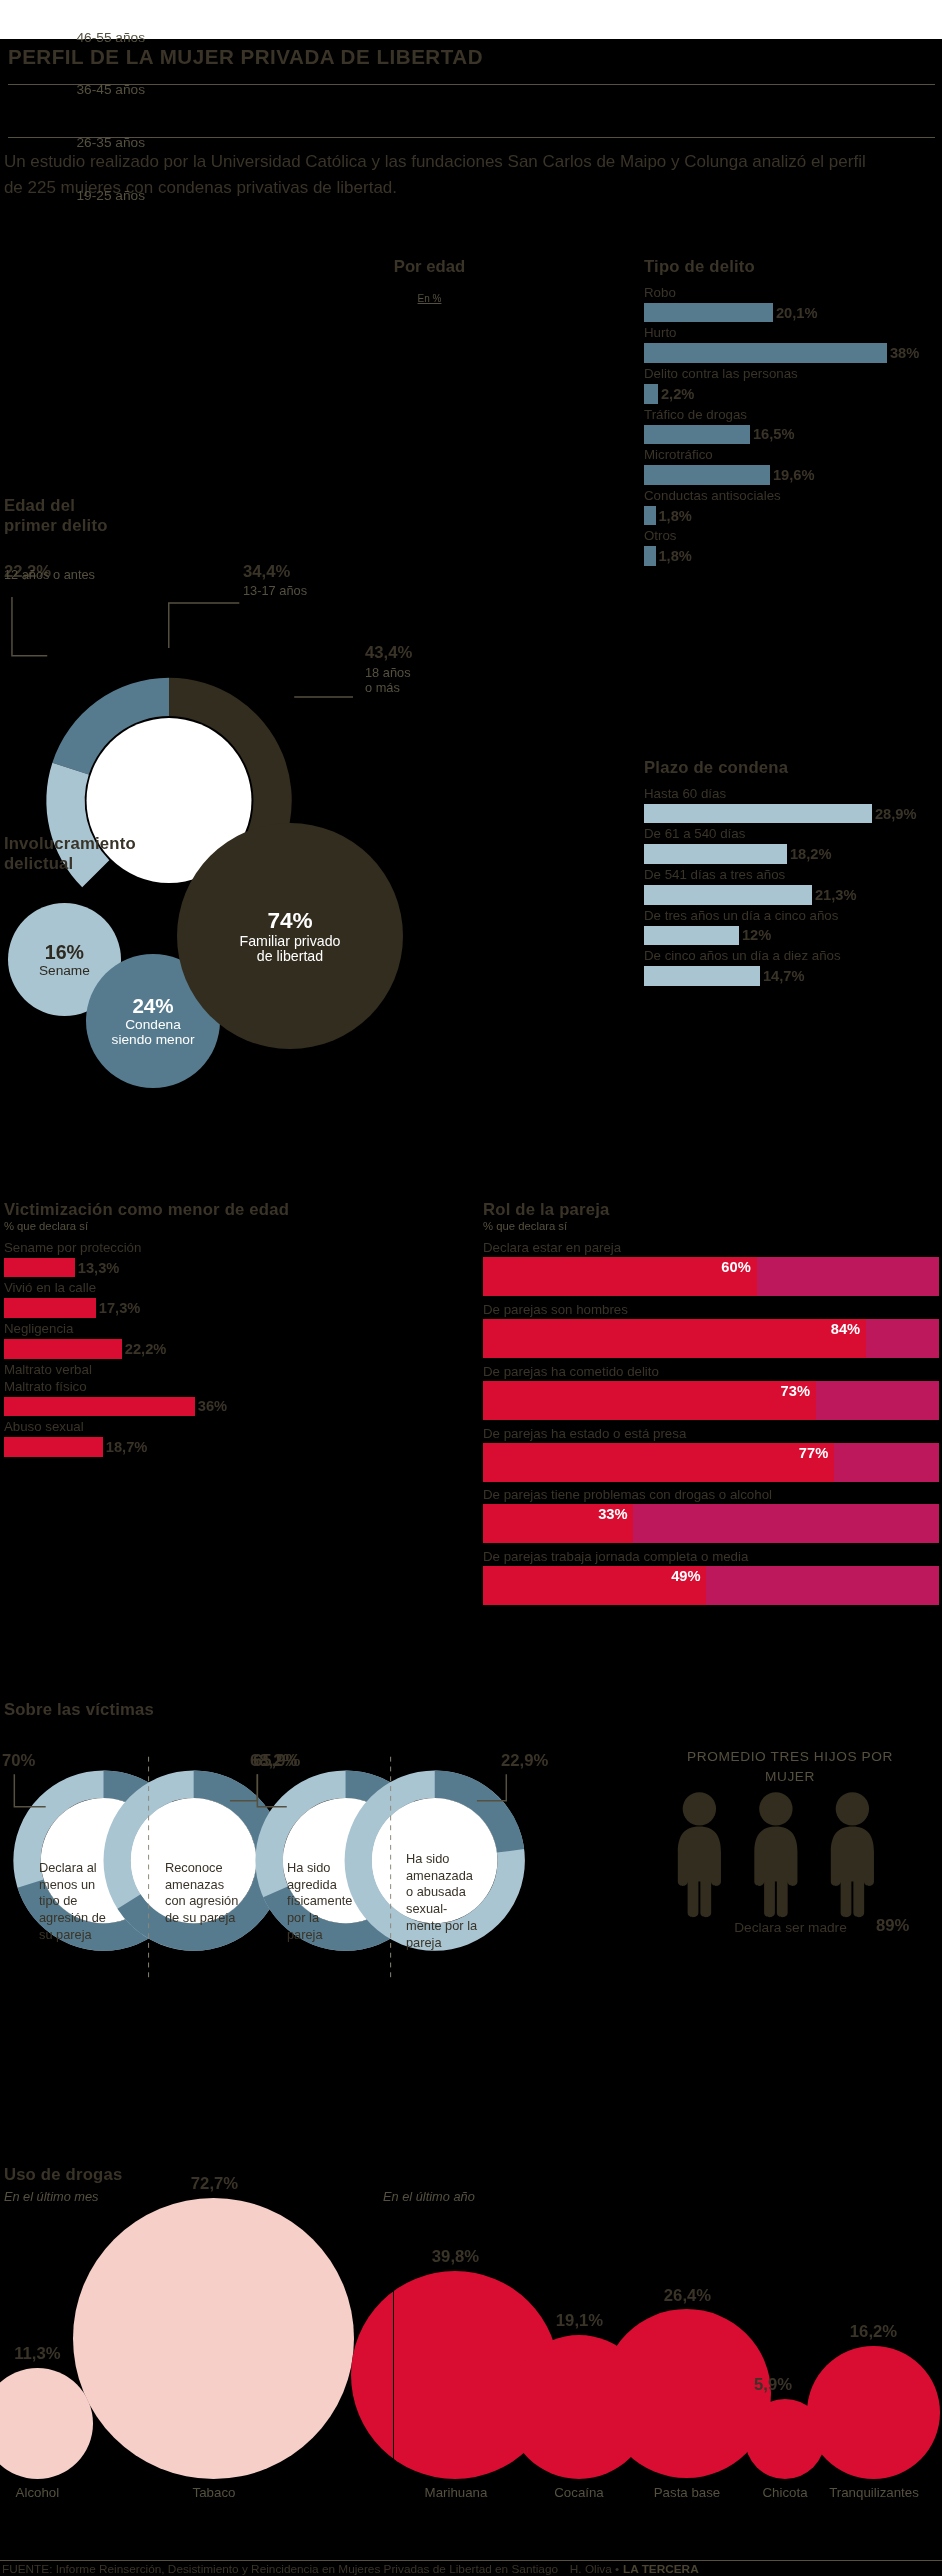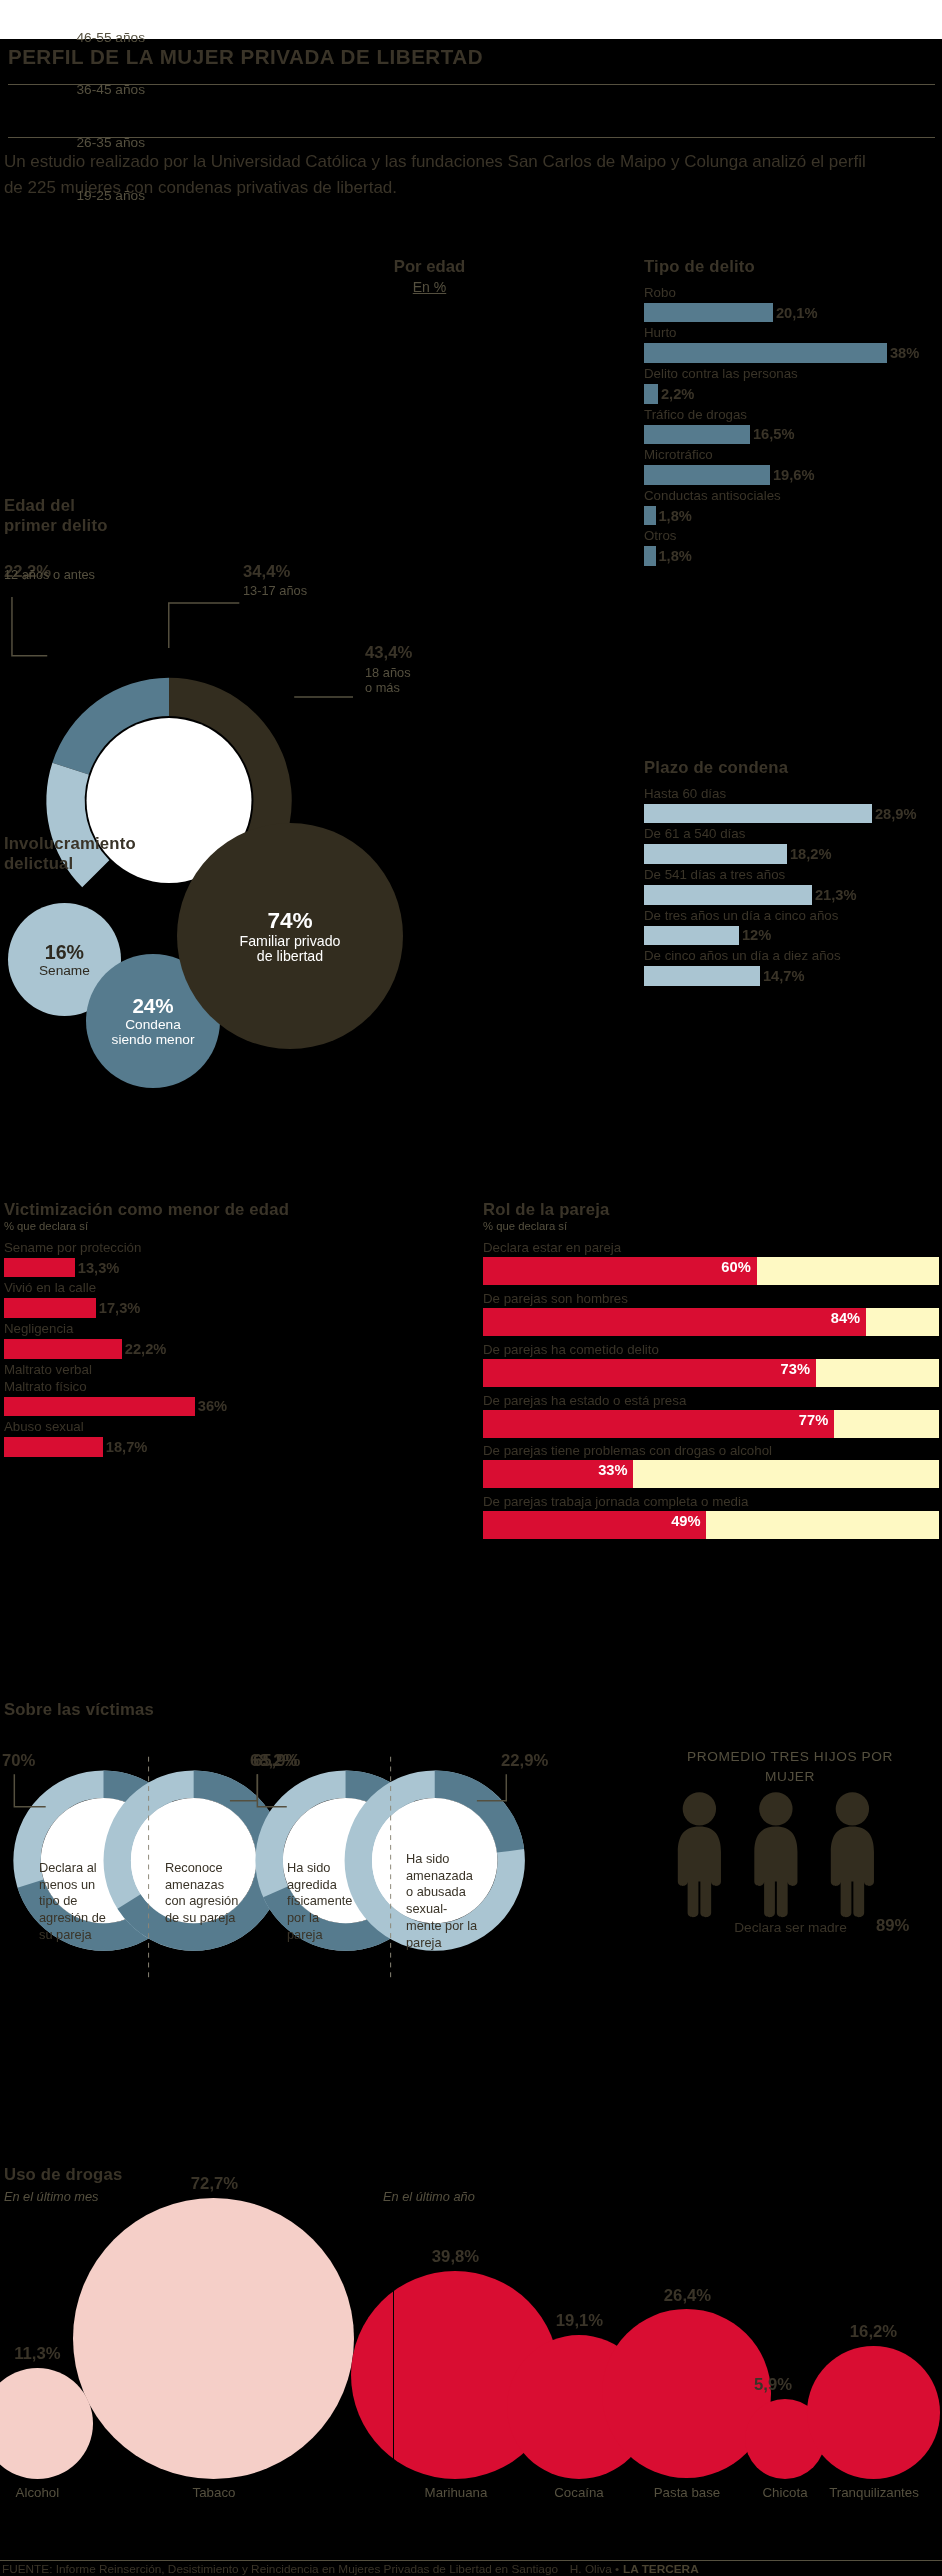--- a/index.html
+++ b/index.html
@@ -21,37 +21,37 @@
 
   
   .sect-title { font-size:16.7px; font-weight:bold; color:#3a3428; letter-spacing:0.2px; }
   .sect-sub   { font-size:11.3px; color:#55503f; }
   .lab        { font-size:13.3px; color:#3a3428; }
   .val        { font-size:14.2px; color:#3a3428; }
   .arc-lab { position:absolute; font-size:13.7px; color:#55503f; text-align:right; width:147px; }
 
   .poredad  { position:absolute; left:351px; top:257px; width:157px; text-align:center; }
   .poredad .t { font-size:16.7px; font-weight:bold; color:#3a3428; }
-  .poredad .s { font-size:14px; color:#55503f; margin-top:2px;text-decoration:underline; }
+  .poredad .s { font-size:10px; color:#55503f; margin-top:16px;text-decoration:underline; }
 
   
   .barblock { position:absolute; }
   .barrow { margin-bottom:2px; }
   .barrow .lab { display:block; margin-bottom:2px; font-size:13.3px; }
   .barline { display:flex; align-items:center; height:21.6px; }
   .bar { height:19.6px; }
   .bar-blue  { background:#567b8e; }
   .bar-lblue { background:#aac5d2; }
   .bar-red   { background:#d90d32; }
   .barline .val { margin-left:2.9px; font-size:14.7px; font-weight:bold; }
 
   
   .prow { margin-bottom:5.9px; }
   .prow .lab { display:block; font-size:13.3px; margin-bottom:2px; }
-  .ptrack { position:relative; height:28px; background:#fef9c3; }
+  .ptrack { position:relative; height:39px; background:#be185d; }
   .pfill  { position:absolute; left:0; top:0; bottom:0; background:#d90d32;
             color:#fff; font-size:14.7px; font-weight:bold; text-align:right;
             padding-right:5.9px; line-height:21.6px; }
   .donut-txt { position:absolute; font-size:12.8px; line-height:16.7px; color:#3a3428; }
   .donut-pct { position:absolute; font-size:16.7px; font-weight:bold; color:#3a3428; }
 
   
   .bub { position:absolute; border-radius:50%; display:flex; flex-direction:column;
          align-items:center; justify-content:center; text-align:center; }
   .bub .b1 { font-weight:bold; }

